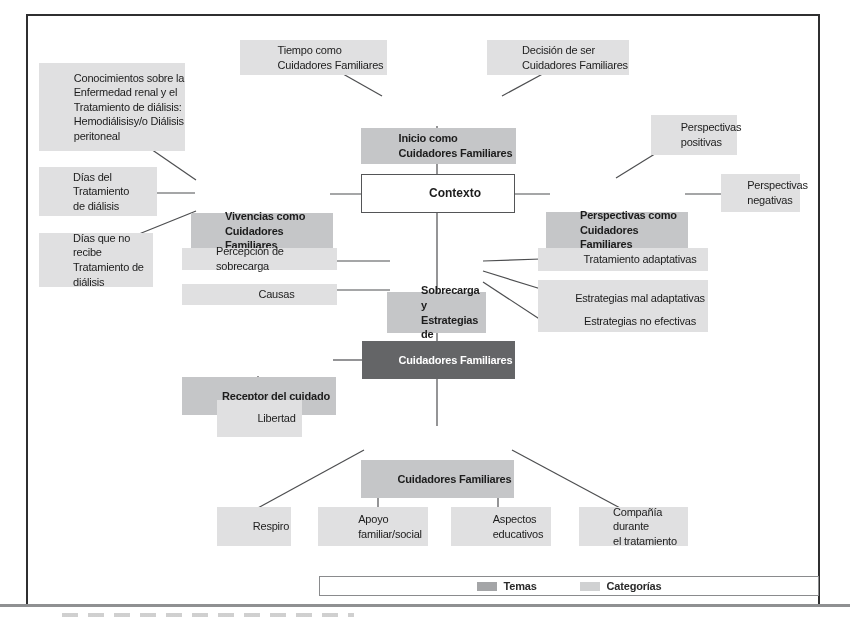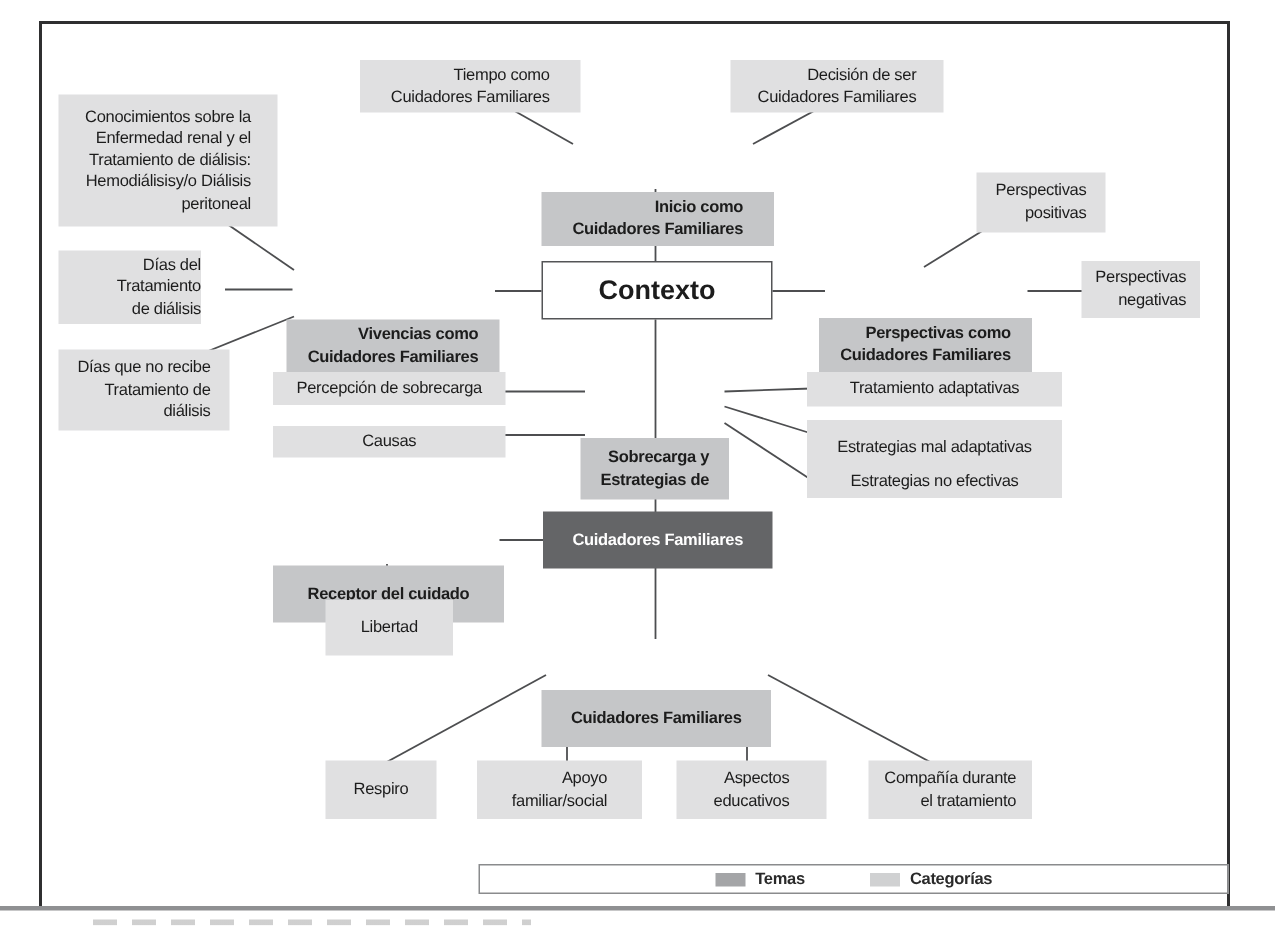--- a/index.html
+++ b/index.html
@@ -16,29 +16,30 @@
     position:absolute;left:0;top:604px;width:850px;height:3px;background:#8f9092;
   }
   #caption-remnant{
     position:absolute;left:62px;top:613px;width:292px;height:4px;opacity:.55;
     background:repeating-linear-gradient(90deg,#a9a9a9 0 16px,transparent 16px 26px);
   }
   svg.wires{position:absolute;left:0;top:0;}
   svg.wires line{stroke:var(--line,#4d4e50);stroke-width:1.2;}
   .node{
     position:absolute;display:flex;align-items:center;justify-content:center;
-    text-align:right;box-sizing:border-box;
+    text-align:left;box-sizing:border-box;
     font-size:11px;line-height:1.32;letter-spacing:-0.2px;color:#1c1c1c;
     white-space:pre-line;
+    padding-left:34px;
   }
   .node.cat{background:var(--categoria-fill,#e0e0e1);}
   .node.tema{background:var(--tema-fill,#c5c6c8);font-weight:bold;margin-top:36px;}
   .node.dark{background:var(--dark-fill,#646567);color:#ffffff;font-weight:bold;}
   .node.ctx{
-    background:#ffffff;border:1.5px solid #545557;font-weight:bold;font-size:18px;
+    background:#ffffff;border:1.5px solid #545557;font-weight:bold;font-size:12px;
     letter-spacing:0;
   }
   #legend{
     position:absolute;left:319px;top:576px;width:500px;height:20px;
     border:1px solid #8a8b8d;box-sizing:border-box;background:#fff;
     display:flex;align-items:center;justify-content:center;gap:7px;text-align:center;
   }
   .legend-label{font-size:11px;font-weight:bold;color:#2a2a2a;letter-spacing:-0.2px;}
   .swatch{width:20px;height:9px;display:inline-block;}
   .swatch.sw-temas{background:var(--temas-swatch,#a4a5a7);}
@@ -80,21 +81,21 @@
 Enfermedad renal y el
 Tratamiento de diálisis:
 Hemodiálisisy/o Diálisis
 peritoneal</div>
   <div class="node cat" style="left:240px;top:40px;width:147px;height:35px">Tiempo como
 Cuidadores Familiares</div>
   <div class="node cat" style="left:487px;top:40px;width:142px;height:35px">Decisión de ser
 Cuidadores Familiares</div>
   <div class="node tema" style="left:361px;top:92px;width:155px;height:36px">Inicio como
 Cuidadores Familiares</div>
-  <div class="node cat" style="left:39px;top:167px;width:95px;height:49px">Días del Tratamiento
+  <div class="node cat" style="left:39px;top:167px;width:118px;height:49px">Días del Tratamiento
 de diálisis</div>
   <div class="node tema" style="left:191px;top:177px;width:142px;height:36px">Vivencias como
 Cuidadores Familiares</div>
   <div class="node ctx" style="left:361px;top:174px;width:154px;height:39px">Contexto</div>
   <div class="node tema" style="left:546px;top:176px;width:142px;height:36px">Perspectivas como
 Cuidadores Familiares</div>
   <div class="node cat" style="left:651px;top:115px;width:86px;height:40px">Perspectivas
 positivas</div>
   <div class="node cat" style="left:721px;top:174px;width:79px;height:38px">Perspectivas
 negativas</div>

